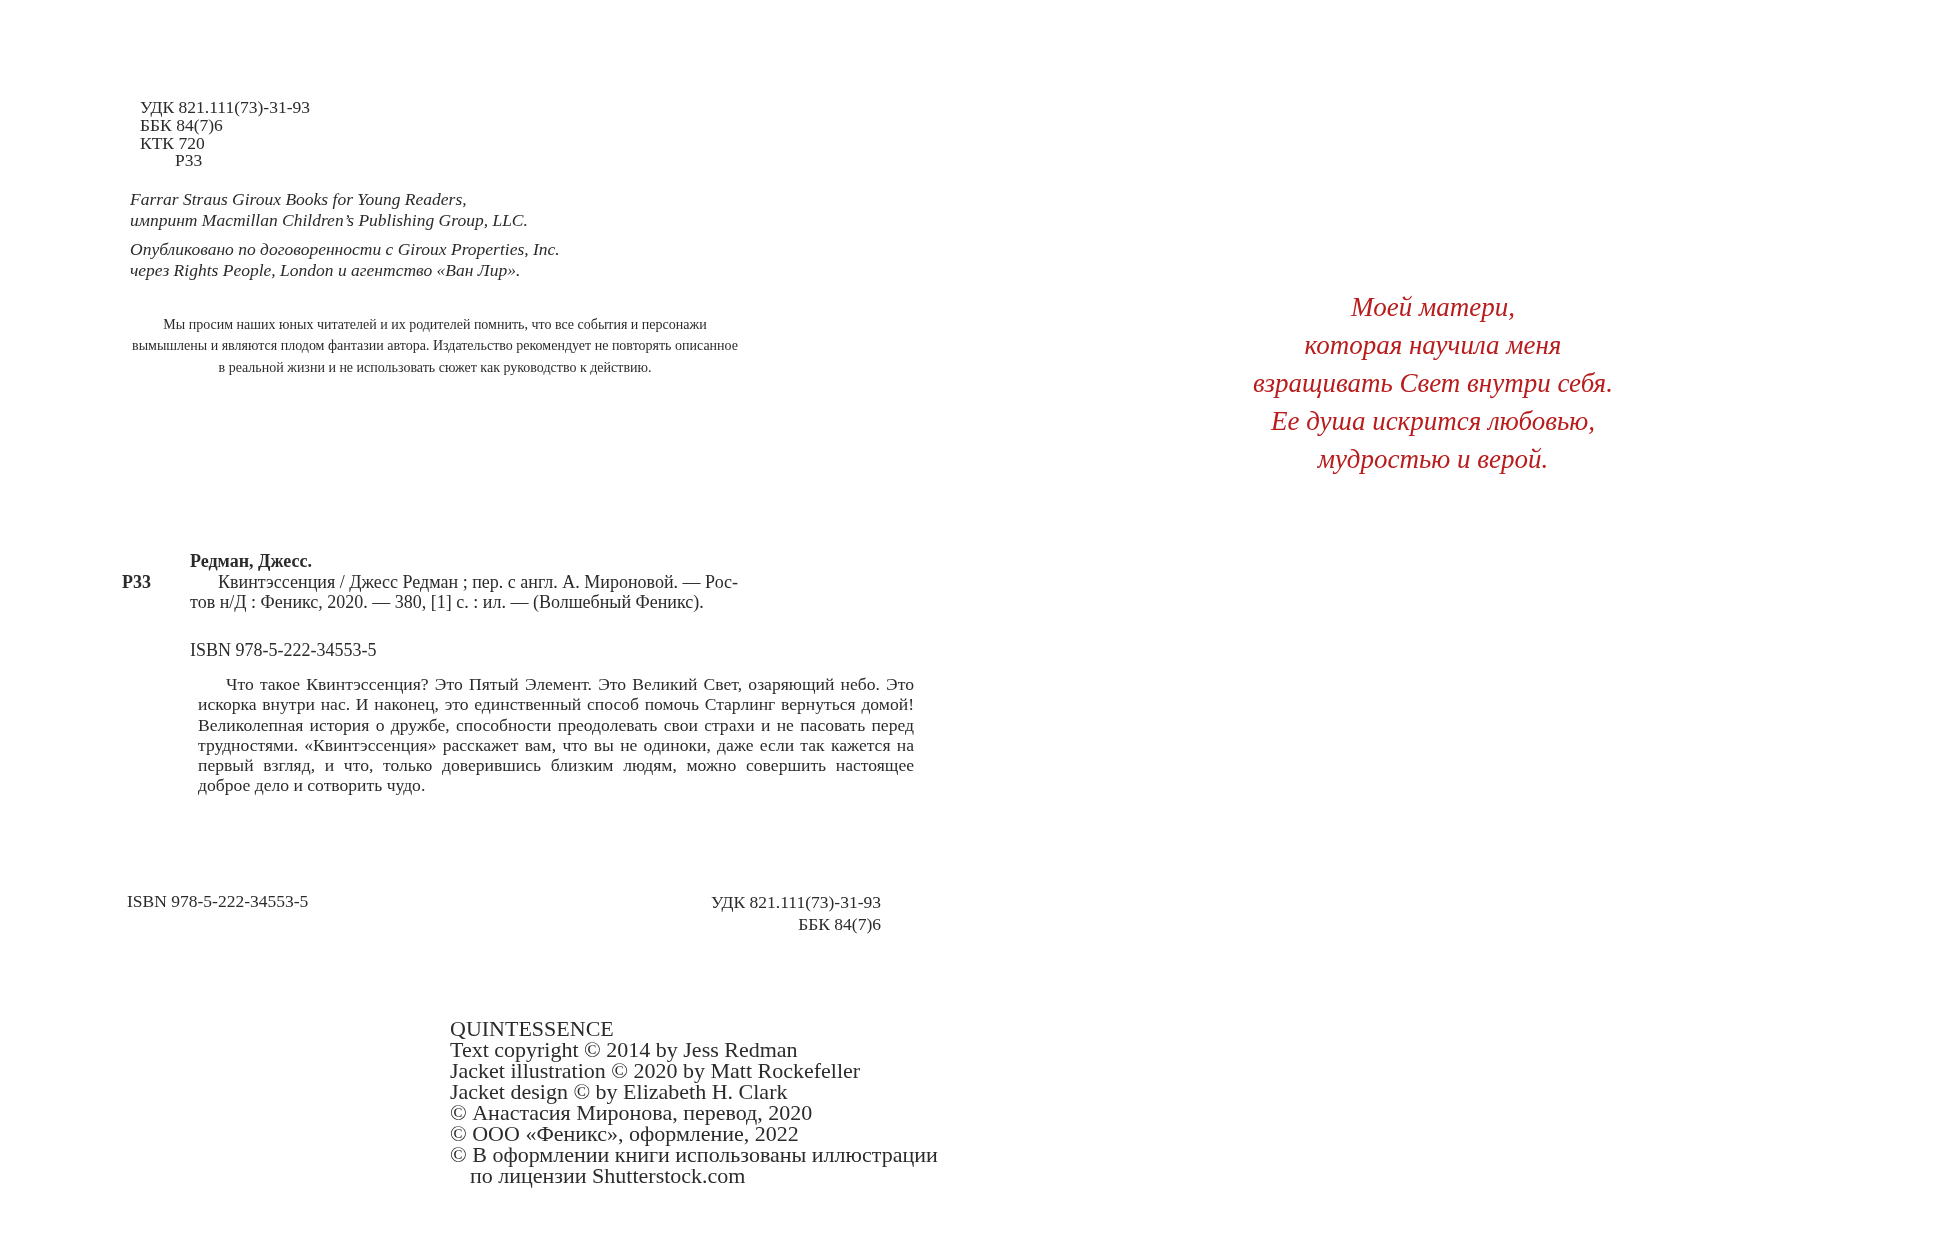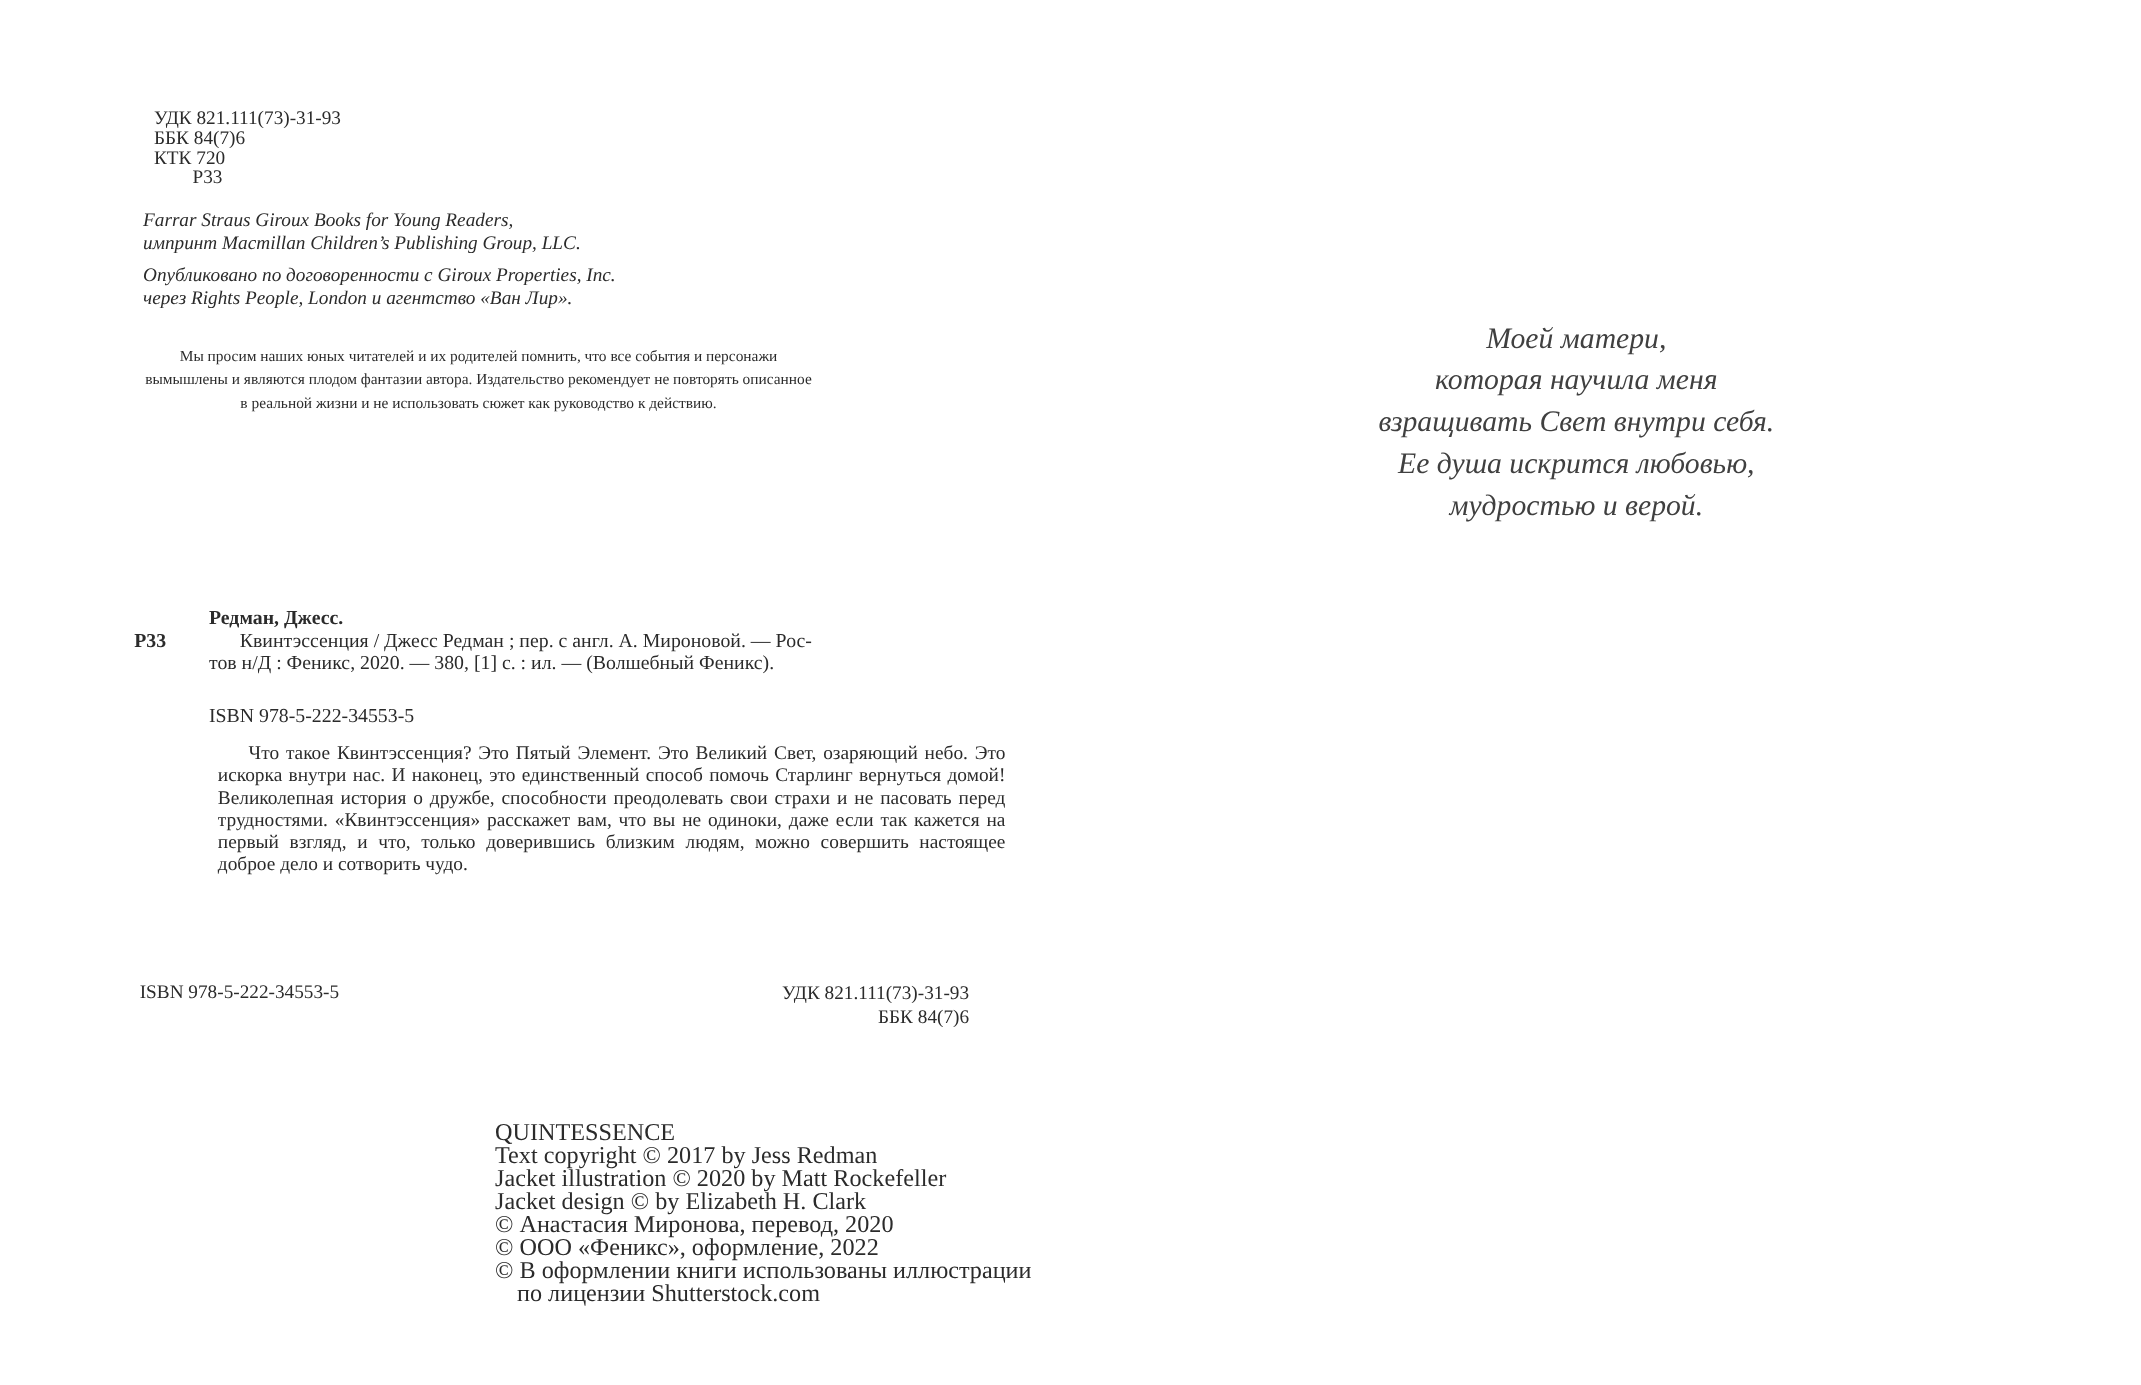--- a/index.html
+++ b/index.html
@@ -113,21 +113,21 @@
 
   
   .dedication {
     left: 1128px;
     top: 288px;
     width: 610px;
     text-align: center;
     font-style: italic;
     font-size: 27px;
     line-height: 38px;
-    color: #404040;
+    color: #b91c1c;
   }
 </style>
 </head>
 <body>
 
 <div class="abs codes">
   <div class="code-line">УДК 821.111(73)-31-93</div>
   <div class="code-line">ББК 84(7)6</div>
   <div class="code-line">КТК 720</div>
   <div class="code-line code-index">Р33</div>
@@ -159,21 +159,21 @@
 
 <div class="abs footer-isbn">ISBN 978-5-222-34553-5</div>
 
 <div class="abs footer-codes">
   <div>УДК 821.111(73)-31-93</div>
   <div>ББК 84(7)6</div>
 </div>
 
 <div class="abs copyright">
   <div>QUINTESSENCE</div>
-  <div>Text copyright © 2017 by Jess Redman</div>
+  <div>Text copyright © 2014 by Jess Redman</div>
   <div>Jacket illustration © 2020 by Matt Rockefeller</div>
   <div>Jacket design © by Elizabeth H. Clark</div>
   <div>© Анастасия Миронова, перевод, 2020</div>
   <div>© ООО «Феникс», оформление, 2022</div>
   <div>© В оформлении книги использованы иллюстрации</div>
   <div class="cr-cont">по лицензии Shutterstock.com</div>
 </div>
 
 <div class="abs dedication">
   <div>Моей матери,</div>

